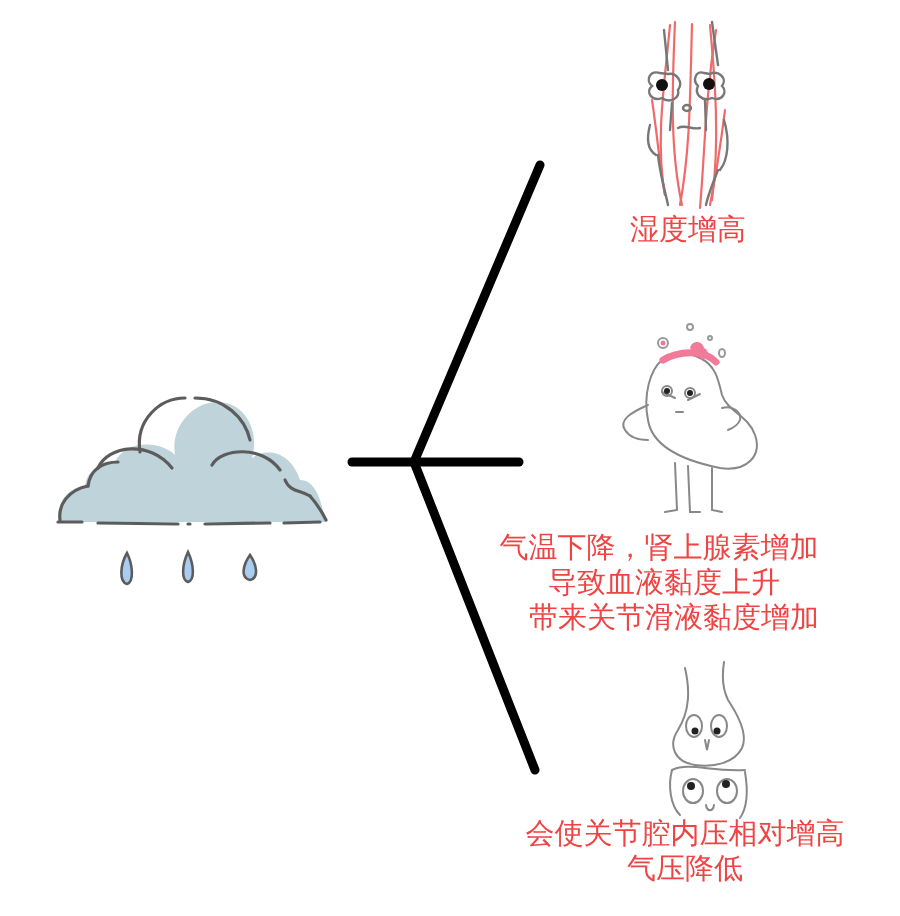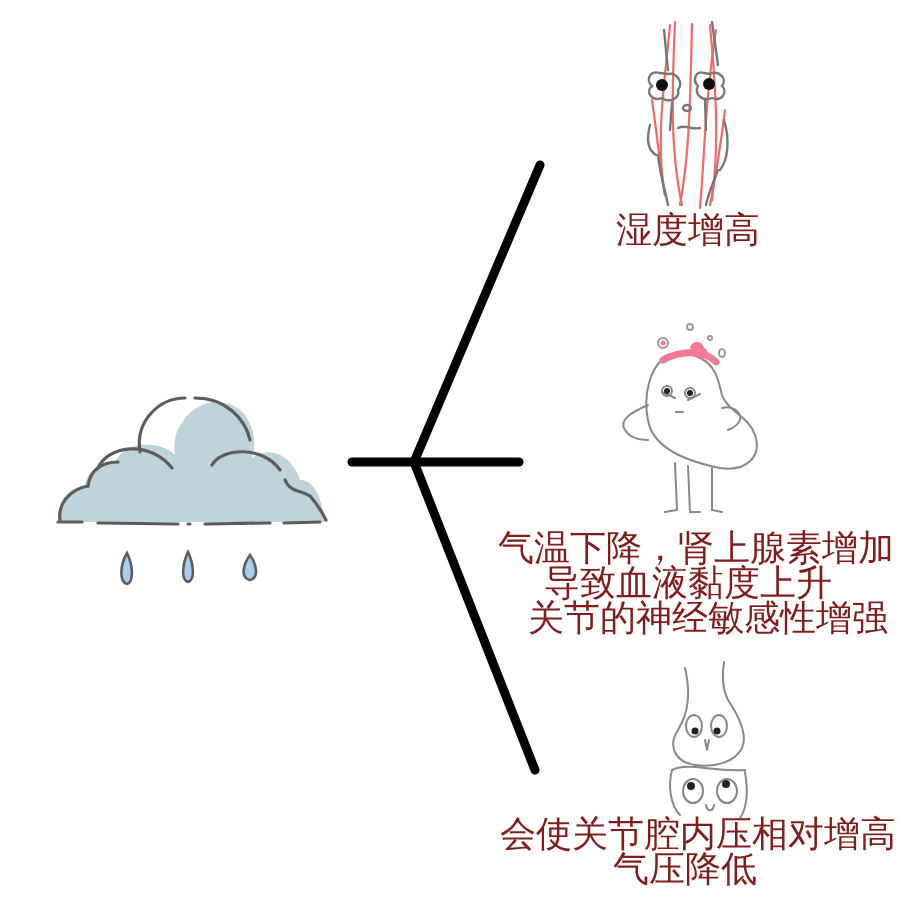--- a/index.html
+++ b/index.html
@@ -1,23 +1,23 @@
 <!DOCTYPE html>
 <html><head>
 <meta charset="utf-8">
 <style>
   html, body { margin: 0; padding: 0; background: #ffffff; }
   body { width: 900px; height: 916px; position: relative; overflow: hidden;
          font-family: "DejaVu Sans", "Liberation Sans", sans-serif; }
   .canvas { position: absolute; left: 0; top: 0; width: 900px; height: 916px; }
-  .caption { position: absolute; color: #7f1d1d; font-size: 36px; line-height: 35px;
+  .caption { position: absolute; color: #ef4444; font-size: 29px; line-height: 35px;
              text-align: center; white-space: nowrap; }
   .caption span { display: block; }
   #cap1 { left: 518px; top: 212px; width: 340px; }
-  #cap2 { left: 498px; top: 530px; width: 370px; }
+  #cap2 { left: 474px; top: 530px; width: 370px; }
   #cap2 .l2 { padding-left: 10px; text-align: center; }
   #cap2 .l3 { padding-left: 30px; }
   #cap3 { left: 500px; top: 816px; width: 370px; }
 </style>
 </head>
 <body>
 
 <div class="canvas">
   <svg width="900" height="916" viewBox="0 0 900 916" xmlns="http://www.w3.org/2000/svg">
 
@@ -124,20 +124,20 @@
     </g>
   </svg>
 
   <div class="caption" id="cap1">
     <span>湿度增高</span>
   </div>
 
   <div class="caption" id="cap2">
     <span>气温下降，肾上腺素增加</span>
     <span class="l2">导致血液黏度上升</span>
-    <span class="l3">关节的神经敏感性增强</span>
+    <span class="l3">带来关节滑液黏度增加</span>
   </div>
 
   <div class="caption" id="cap3">
     <span>会使关节腔内压相对增高</span>
     <span>气压降低</span>
   </div>
 </div>
 
 </body></html>

